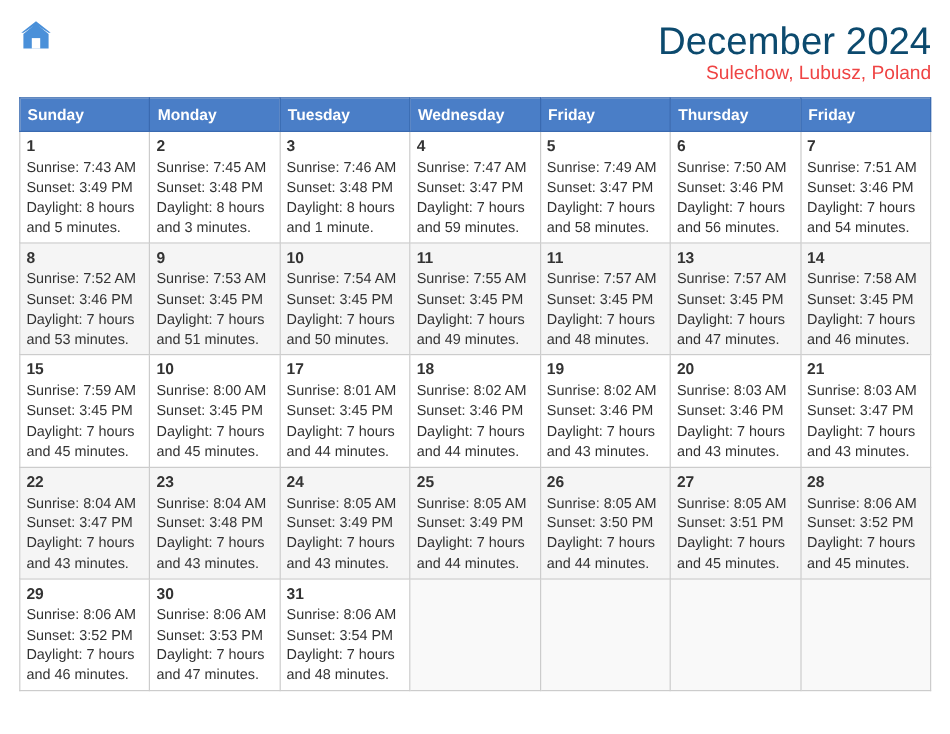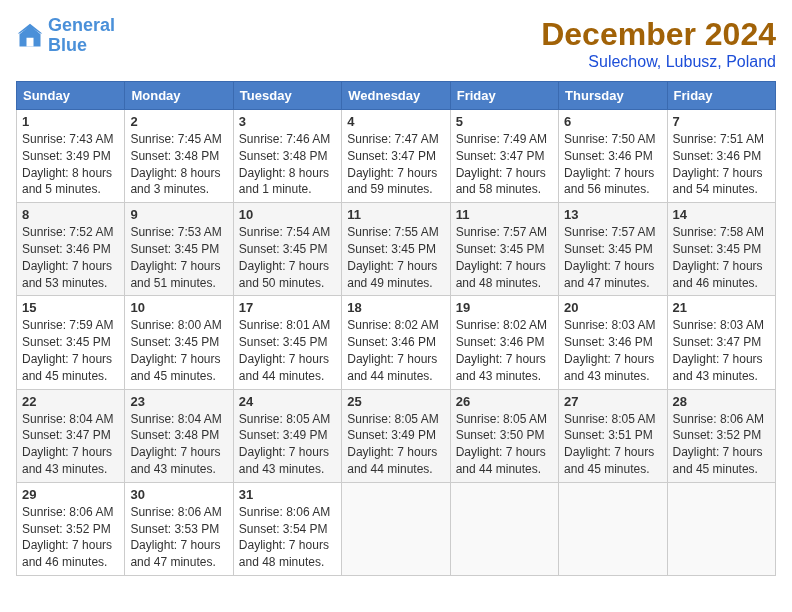--- a/index.html
+++ b/index.html
@@ -32,27 +32,27 @@
     }
     .logo-icon {
       width: 28px;
       height: 28px;
     }
     .title-block {
       text-align: right;
     }
     .title-block h1 {
       font-size: 32px;
-      font-weight: bold;
-      color: #a16207;
+      font-weight: normal;
+      color: #0c4a6e;
     }
     .title-block h2 {
       font-size: 16px;
       font-weight: normal;
-      color: #1d4ed8;
+      color: #ef4444;
     }
     table {
       width: 100%;
       border-collapse: collapse;
       font-size: 11px;
       border-radius: 20px;
     }
     thead tr th {
       background: #4a7ec7;
       color: #fff;
@@ -92,24 +92,20 @@
 </head>
 <body>
 
 <div class="header">
   <div class="logo">
     <svg class="logo-icon" viewBox="0 0 32 32">
       <polygon points="16,4 28,14 28,28 4,28 4,14" fill="#4a90d9"></polygon>
       <polygon points="16,2 30,13 28,13 16,5 4,13 2,13" fill="#4a90d9"></polygon>
       <rect x="12" y="18" width="8" height="10" fill="#fff"></rect>
     </svg>
-    <div class="logo-text">
-      <div><span>General</span></div>
-      <div><span style="color:#4a90d9">Blue</span></div>
-    </div>
   </div>
   <div class="title-block">
     <h1>December 2024</h1>
     <h2>Sulechow, Lubusz, Poland</h2>
   </div>
 </div>
 
 <table>
   <thead>
     <tr>

